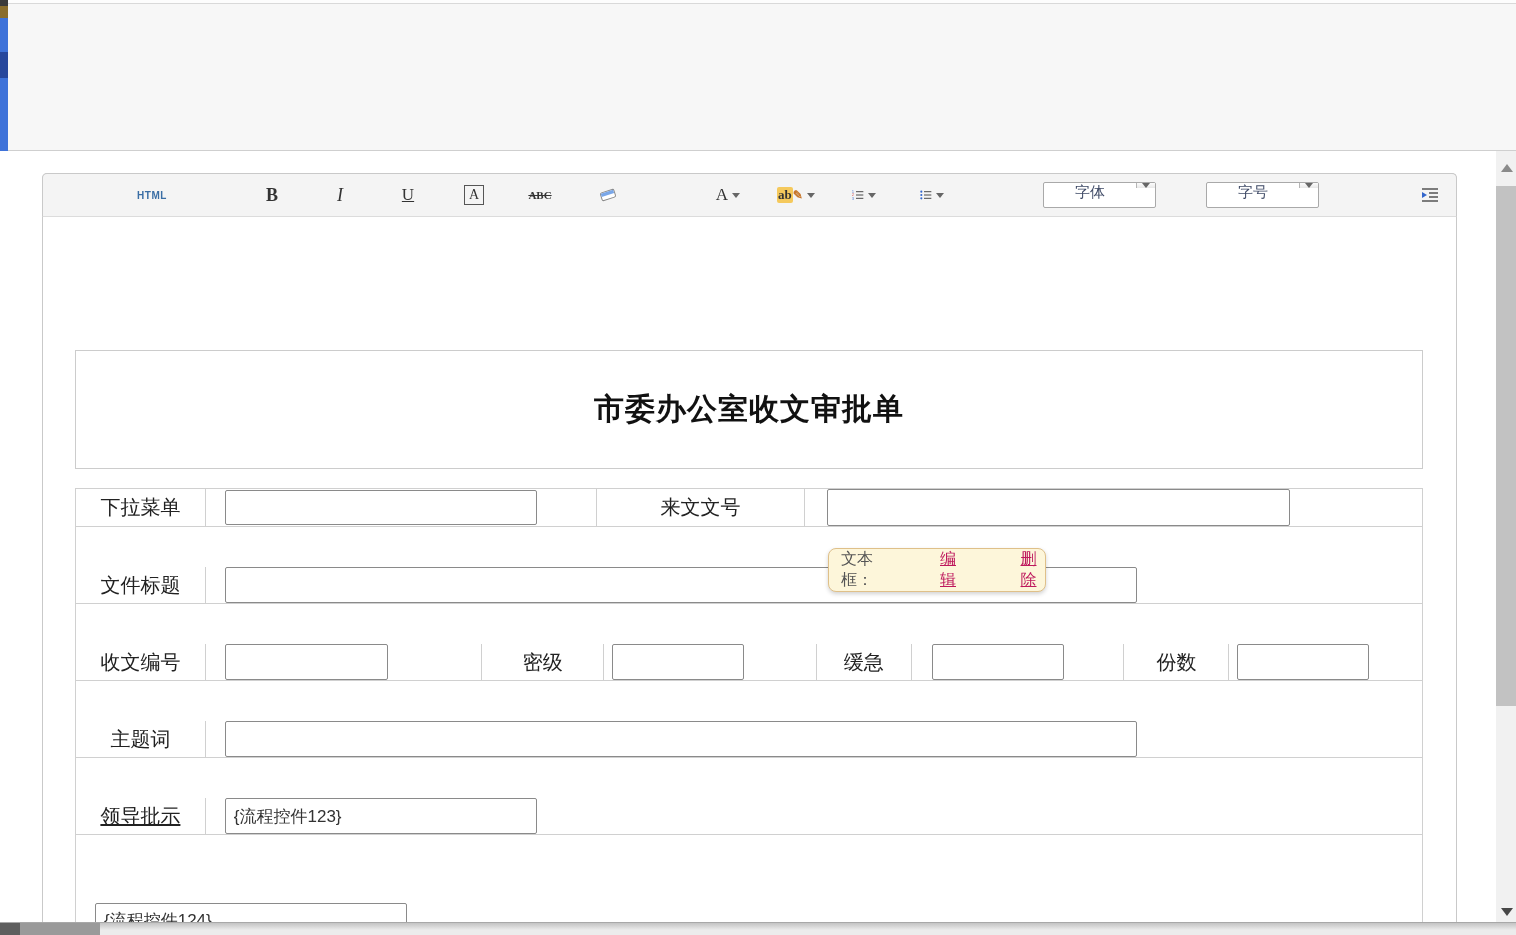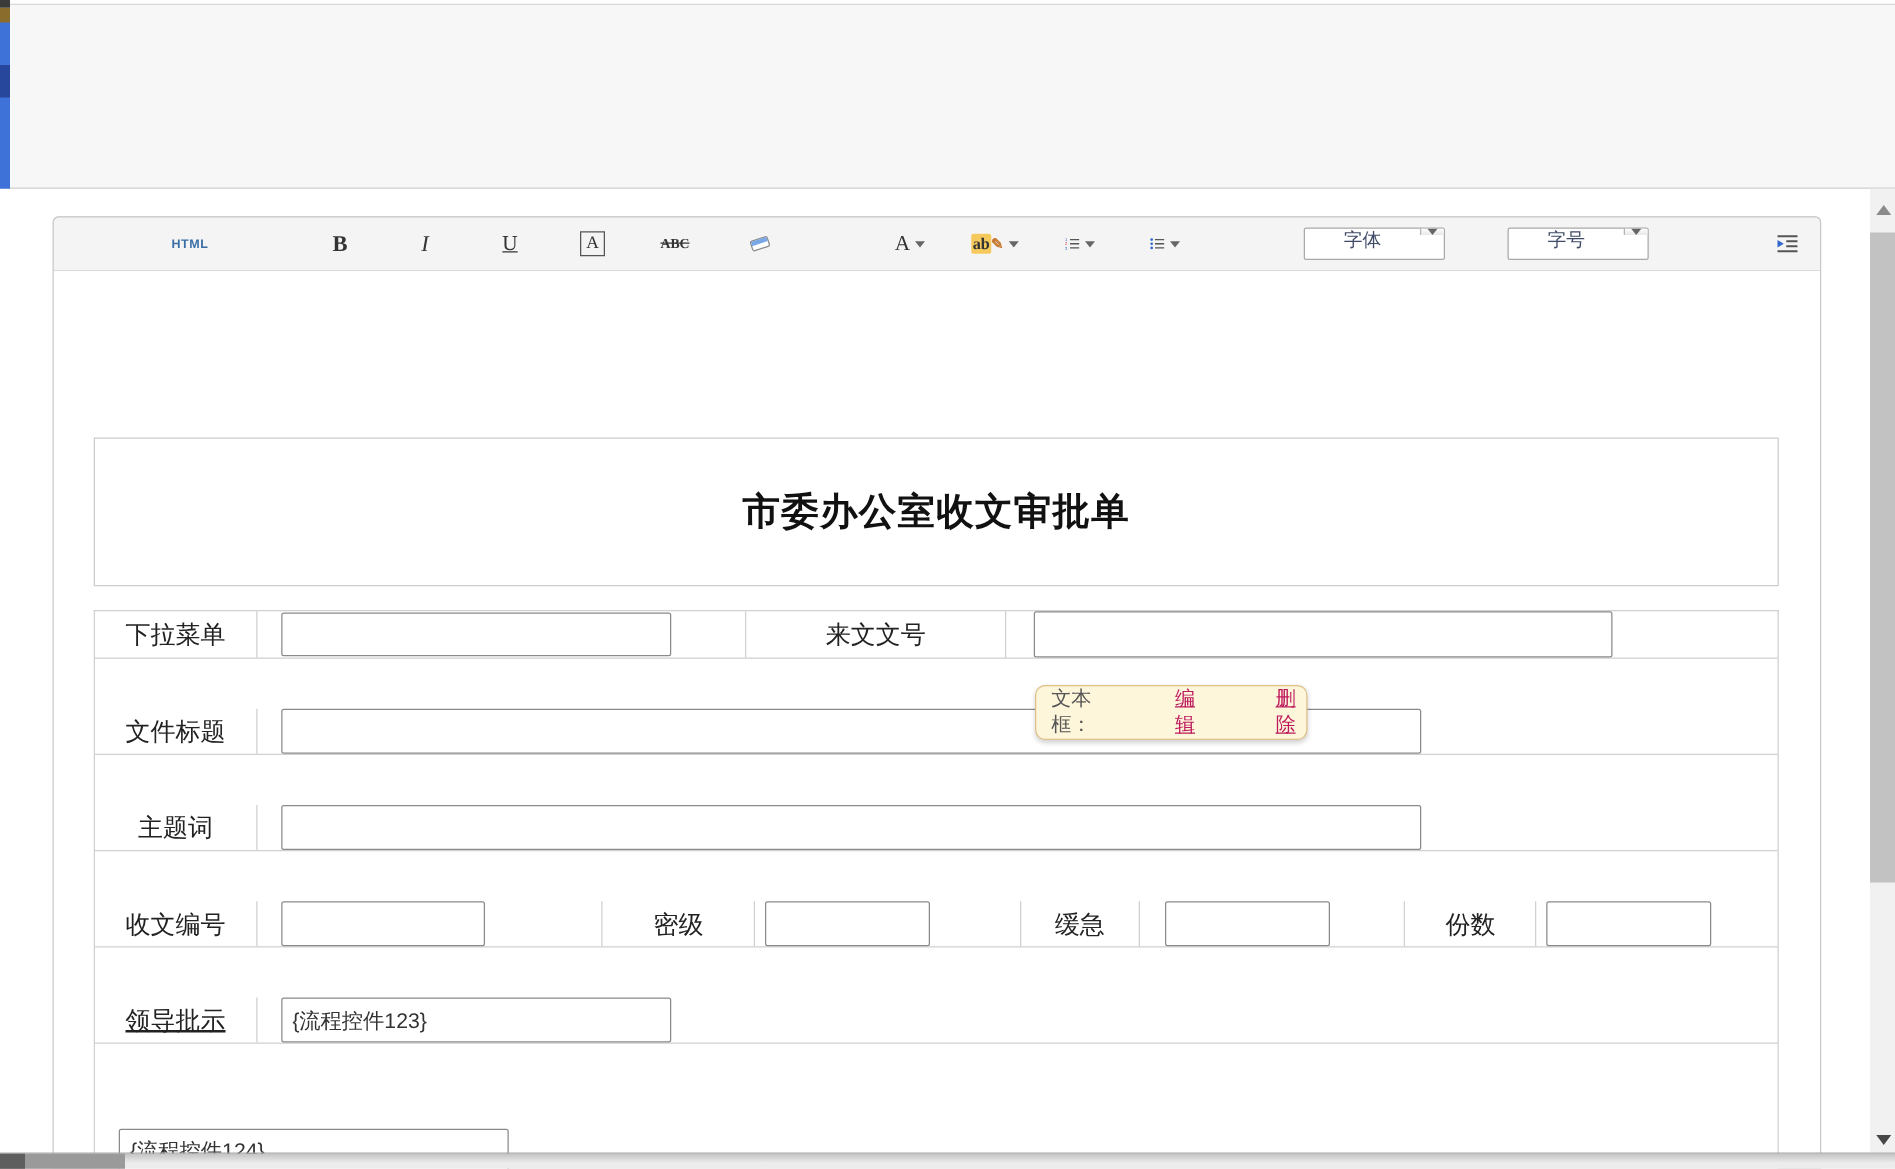--- a/index.html
+++ b/index.html
@@ -309,42 +309,42 @@
     <div class="fcell" style="width:618px;padding-left:22px;">
       <input class="inp" style="width: 463px; height: 37px;">
     </div>
   </div>
   <div class="frow" style="height:76px;">
     <div class="fcell lbl" style="width:130px;">文件标题</div>
     <div class="fcell" style="width:1218px;padding-left:19px;">
       <input class="inp" style="width: 912px; height: 36px;">
     </div>
   </div>
+  <div class="frow" style="height:75px;">
+    <div class="fcell lbl" style="width:130px;">收文编号</div>
+    <div class="fcell" style="width:277px;padding-left:19px;">
+      <input class="inp" style="width: 163px; height: 36px;">
+    </div>
+    <div class="fcell lbl" style="width:122px;">密级</div>
+    <div class="fcell" style="width:213px;padding-left:8px;">
+      <input class="inp" style="width: 132px; height: 36px;">
+    </div>
+    <div class="fcell lbl" style="width:95px;">缓急</div>
+    <div class="fcell" style="width:213px;padding-left:20px;">
+      <input class="inp" style="width: 132px; height: 36px;">
+    </div>
+    <div class="fcell lbl" style="width:105px;">份数</div>
+    <div class="fcell" style="width:193px;padding-left:8px;">
+      <input class="inp" style="width: 132px; height: 36px;">
+    </div>
+  </div>
   <div class="frow" style="height:76px;">
     <div class="fcell lbl" style="width:130px;">主题词</div>
     <div class="fcell" style="width:1218px;padding-left:19px;">
       <input class="inp" style="width: 912px; height: 36px;">
-    </div>
-  </div>
-  <div class="frow" style="height:75px;">
-    <div class="fcell lbl" style="width:130px;">收文编号</div>
-    <div class="fcell" style="width:277px;padding-left:19px;">
-      <input class="inp" style="width: 163px; height: 36px;">
-    </div>
-    <div class="fcell lbl" style="width:122px;">密级</div>
-    <div class="fcell" style="width:213px;padding-left:8px;">
-      <input class="inp" style="width: 132px; height: 36px;">
-    </div>
-    <div class="fcell lbl" style="width:95px;">缓急</div>
-    <div class="fcell" style="width:213px;padding-left:20px;">
-      <input class="inp" style="width: 132px; height: 36px;">
-    </div>
-    <div class="fcell lbl" style="width:105px;">份数</div>
-    <div class="fcell" style="width:193px;padding-left:8px;">
-      <input class="inp" style="width: 132px; height: 36px;">
     </div>
   </div>
   <div class="frow" style="height:78px;">
     <div class="fcell lbl" style="width:130px;text-decoration:underline;">领导批示</div>
     <div class="fcell" style="width:1218px;padding-left:19px;">
       <input class="inp" style="width: 312px; height: 36px;" value="{流程控件123}">
     </div>
   </div>
   <div class="frow">
     <div class="fcell" style="width:1218px;padding-left:19px;align-items:flex-start;padding-top:28px;">

